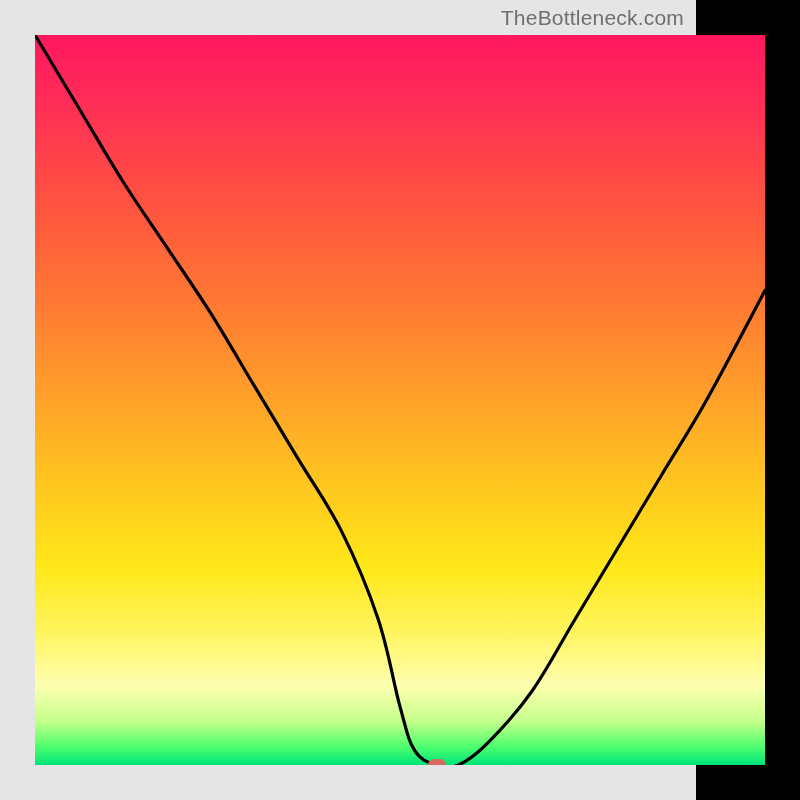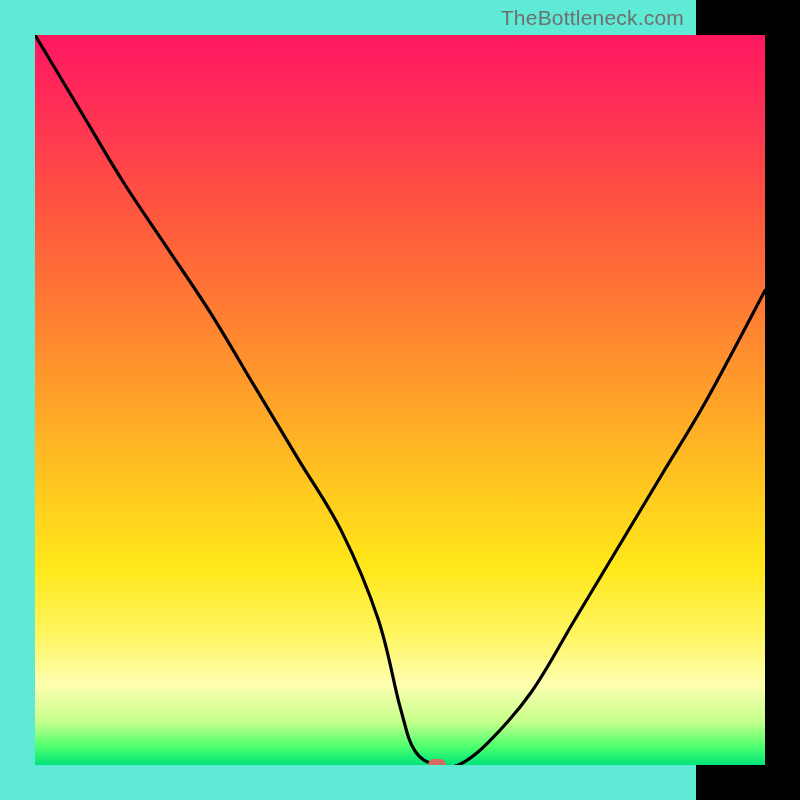--- a/index.html
+++ b/index.html
@@ -8,21 +8,21 @@
     width: 800px;
     height: 800px;
     overflow: hidden;
     background: #000;
     font-family: Arial, Helvetica, sans-serif;
   }
   .frame {
     position: relative;
     width: 696px;
     height: 800px;
-    background: #5eead4;
+    background: #e5e5e5;
   }
   .plot-area {
     position: absolute;
     left: 35px;
     top: 35px;
     width: 730px;
     height: 730px;
     overflow: hidden;
   }
   .gradient-bg {

